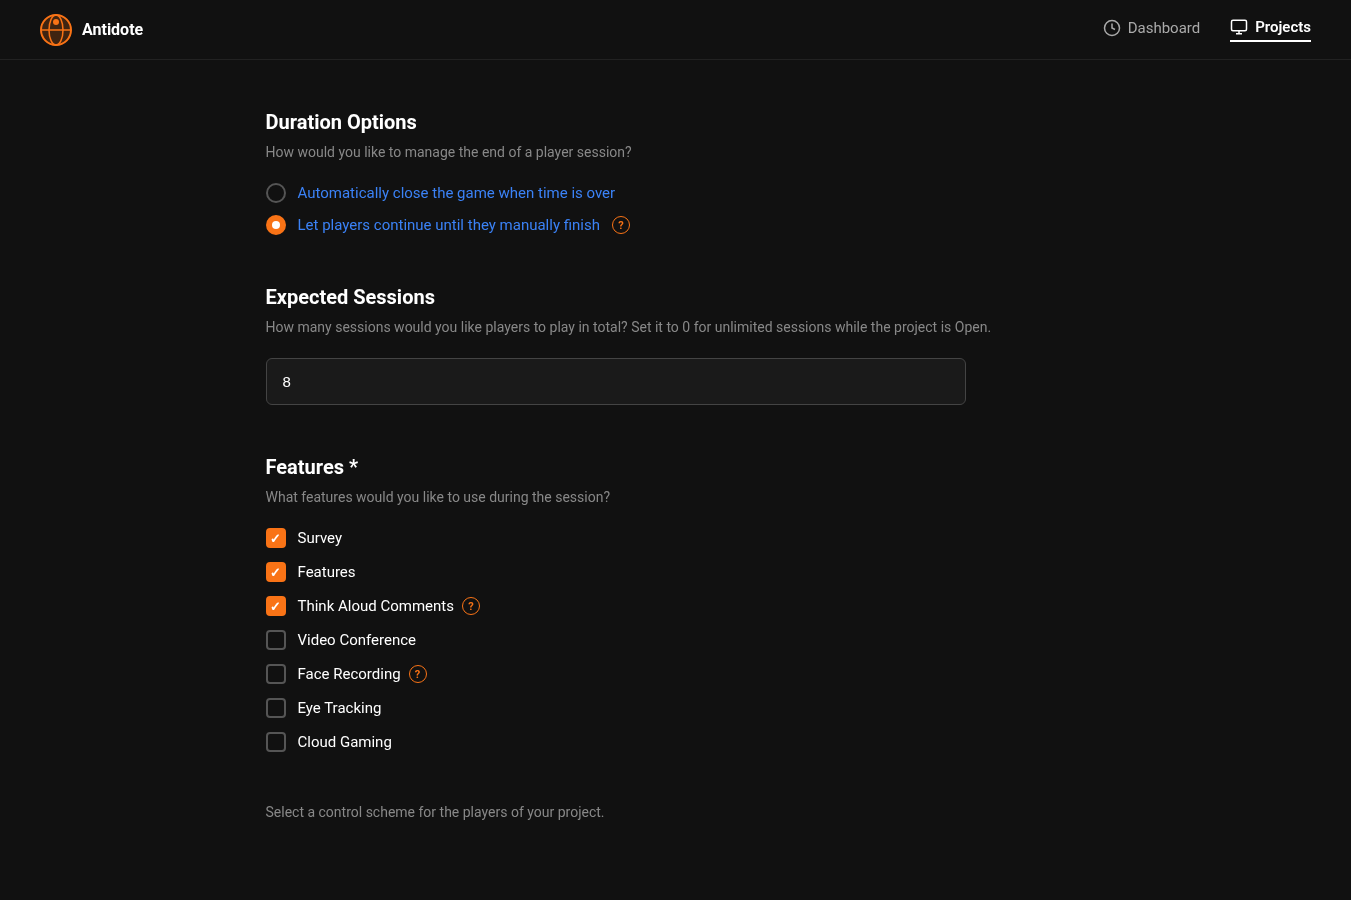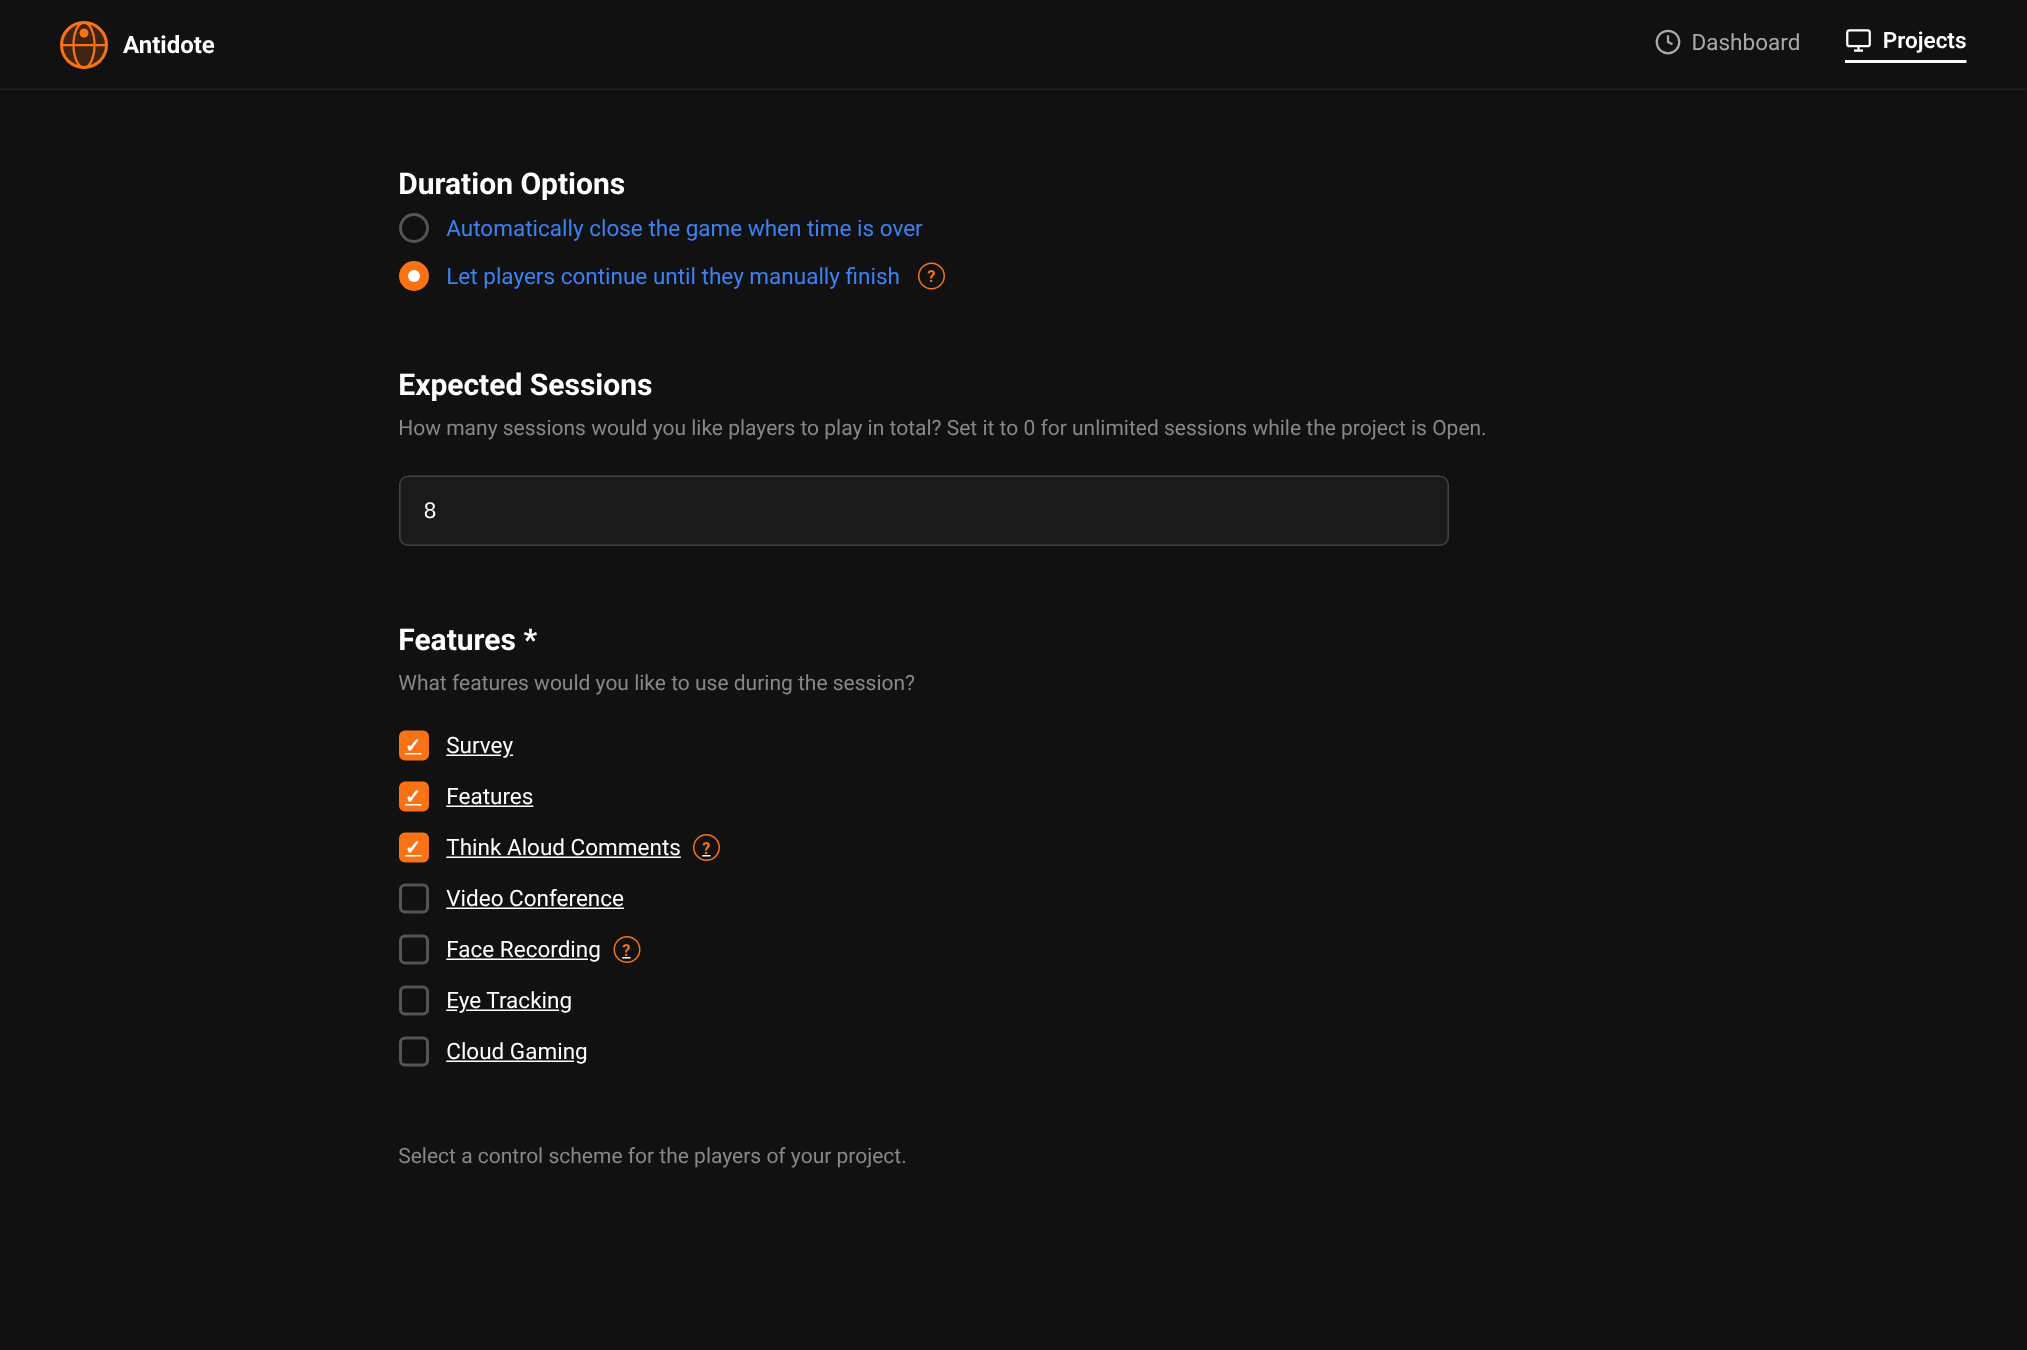--- a/index.html
+++ b/index.html
@@ -161,21 +161,20 @@
       display: flex;
       flex-direction: column;
       gap: 14px;
     }
 
     .checkbox-item {
       display: flex;
       align-items: center;
       gap: 12px;
       cursor: pointer;
-      text-decoration: underline;
     }
 
     .checkbox-box {
       width: 20px;
       height: 20px;
       border-radius: 4px;
       border: 2px solid #555555;
       display: flex;
       align-items: center;
       justify-content: center;
@@ -249,20 +248,21 @@
       </svg>
       <span>Projects</span>
     </a>
   </div>
 </nav>
 
 <div class="main-content">
 
   <div class="section">
     <h2 class="section-title">Duration Options</h2>
+    <p class="section-desc">How would you like to manage the end of a player session?</p>
     <div class="radio-group">
       <div class="radio-item">
         <div class="radio-circle"></div>
         <span class="radio-label">Automatically close the game when time is over</span>
       </div>
       <div class="radio-item">
         <div class="radio-circle checked"></div>
         <span class="radio-label">
           <span>Let players continue until they manually finish</span>
         </span>

